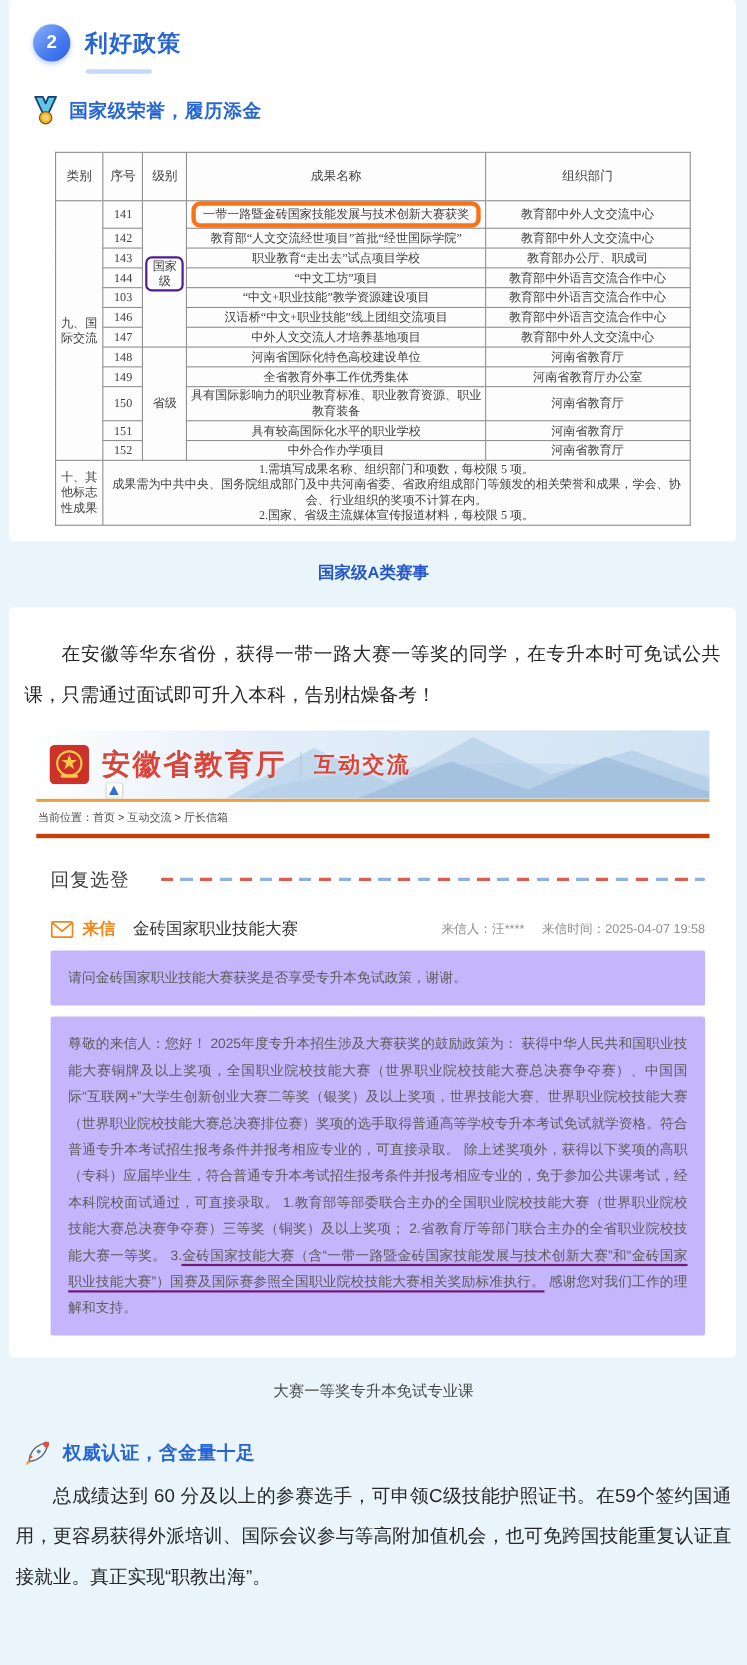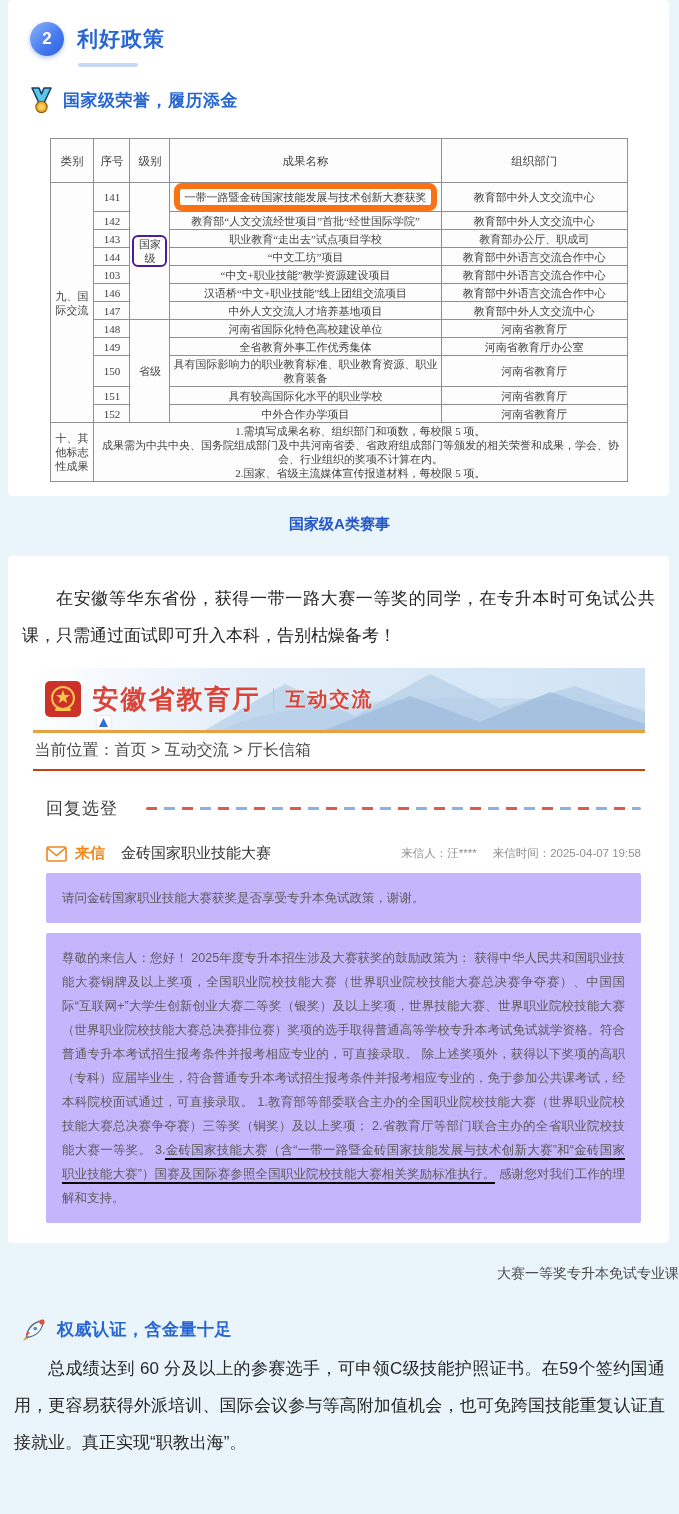--- a/index.html
+++ b/index.html
@@ -40,54 +40,54 @@
 
   
   .scanwrap { margin:24px auto 0; width:578px; font-family:"Liberation Serif", serif; }
   table.scan { border-collapse:collapse; width:100%; color:#3e3e3e; background:#fdfdfd; }
   table.scan th, table.scan td {
     border:1px solid #8f8f8f; text-align:center; vertical-align:middle;
     font-size:11px; font-weight:normal; padding:1px 2px; height:18px; line-height:14px;
   }
   table.scan th { height:44px; font-size:11.5px; }
   td.cat { font-weight:bold; width:44px; }
-  .redbox-name { display:block; border:6px solid #f97316; border-radius:8px; margin:-1px 2px; padding:1px 0; }
+  .redbox-name { display:block; border:4px solid #f97316; border-radius:8px; margin:-1px 2px; padding:1px 0; }
   .redbox-level { display:inline-block; border:2px solid #4c1d95; border-radius:6px; padding:0 2px; }
   td.notes { text-align:left; font-size:10.5px; line-height:17px; padding:4px 8px; }
 
   
   .cap1 { text-align:center; margin:19px 0 0; font-size:15px; font-weight:bold; color:#2457c5; }
-  .cap2 { text-align:right; margin:22px 0 0; font-size:14px; color:#4c4c4c; }
+  .cap2 { text-align:center; margin:22px 0 0; font-size:14px; color:#4c4c4c; }
 
   
   .banner { position:relative; width:612px; height:62px; margin:14px auto 0; overflow:hidden;
     background:linear-gradient(105deg,#ffffff 0%,#e3eef9 35%,#cfe2f3 100%); }
   .banner svg.mts { position:absolute; right:0; top:0; }
   .bannerrow { position:relative; display:flex; align-items:center; height:100%; padding-left:12px; gap:12px; }
   .agency { font-size:26px; font-weight:bold; color:#d8453a; letter-spacing:2px; text-shadow:0 0 2px #fff; }
   .vdiv { width:1px; height:22px; background:#b9c6d4; }
   .channel { font-size:20px; font-weight:bold; color:#d8453a; letter-spacing:2px; text-shadow:0 0 2px #fff; }
   .minilogo { position:absolute; left:64px; bottom:1px; width:14px; height:13px; background:#fff;
     border-radius:2px; display:flex; align-items:center; justify-content:center; box-shadow:0 0 2px rgba(0,0,0,.2); }
   .orangerule { width:612px; height:3px; background:#e8a040; margin:0 auto; }
-  .crumbbar { width:612px; margin:0 auto; padding:7px 2px 8px; font-size:16px; color:#4a4a4a;
-    border-bottom:2px solid #c2410c; }
+  .crumbbar { width:612px; margin:0 auto; padding:7px 2px 8px; font-size:10px; color:#4a4a4a;
+    border-bottom:4px solid #c2410c; }
 
   
   .replyhead { display:flex; align-items:center; margin:26px 28px 0 38px; }
   .replyhead .t { font-size:17px; color:#3a3a3a; letter-spacing:1px; }
   .dashes { flex:1; height:3px; margin-left:28px; border-radius:2px;
     background:repeating-linear-gradient(90deg,#dd5b4f 0,#dd5b4f 11px,transparent 11px,transparent 18px,#8fb0e3 18px,#8fb0e3 29px,transparent 29px,transparent 36px); }
   .mailrow { display:flex; align-items:center; margin:24px 28px 0 38px; }
   .maillabel { font-size:15px; font-weight:bold; color:#f08519; margin-left:8px; }
   .mailtitle { font-size:15px; color:#333; margin-left:16px; font-weight:500; }
   .meta { margin-left:auto; display:flex; gap:16px; font-size:11.5px; color:#909090; white-space:nowrap; }
   .graybox { margin:10px 28px 0 38px; background:#c4b5fd; border-radius:2px;
     padding:13px 16px; font-size:12.5px; color:#5c5c5c; line-height:24px; text-align:justify; }
-  .redline { border-bottom:2px solid #000000; padding-bottom:1px; }
+  .redline { border-bottom:2px solid #701a75; padding-bottom:1px; }
   .mt34 { margin-top:34px; }
 </style>
 </head>
 <body>
 
 <div class="card card1">
 
   <div class="h2row">
     <div class="badge2">2</div>
     <div class="h2title">利好政策</div>

